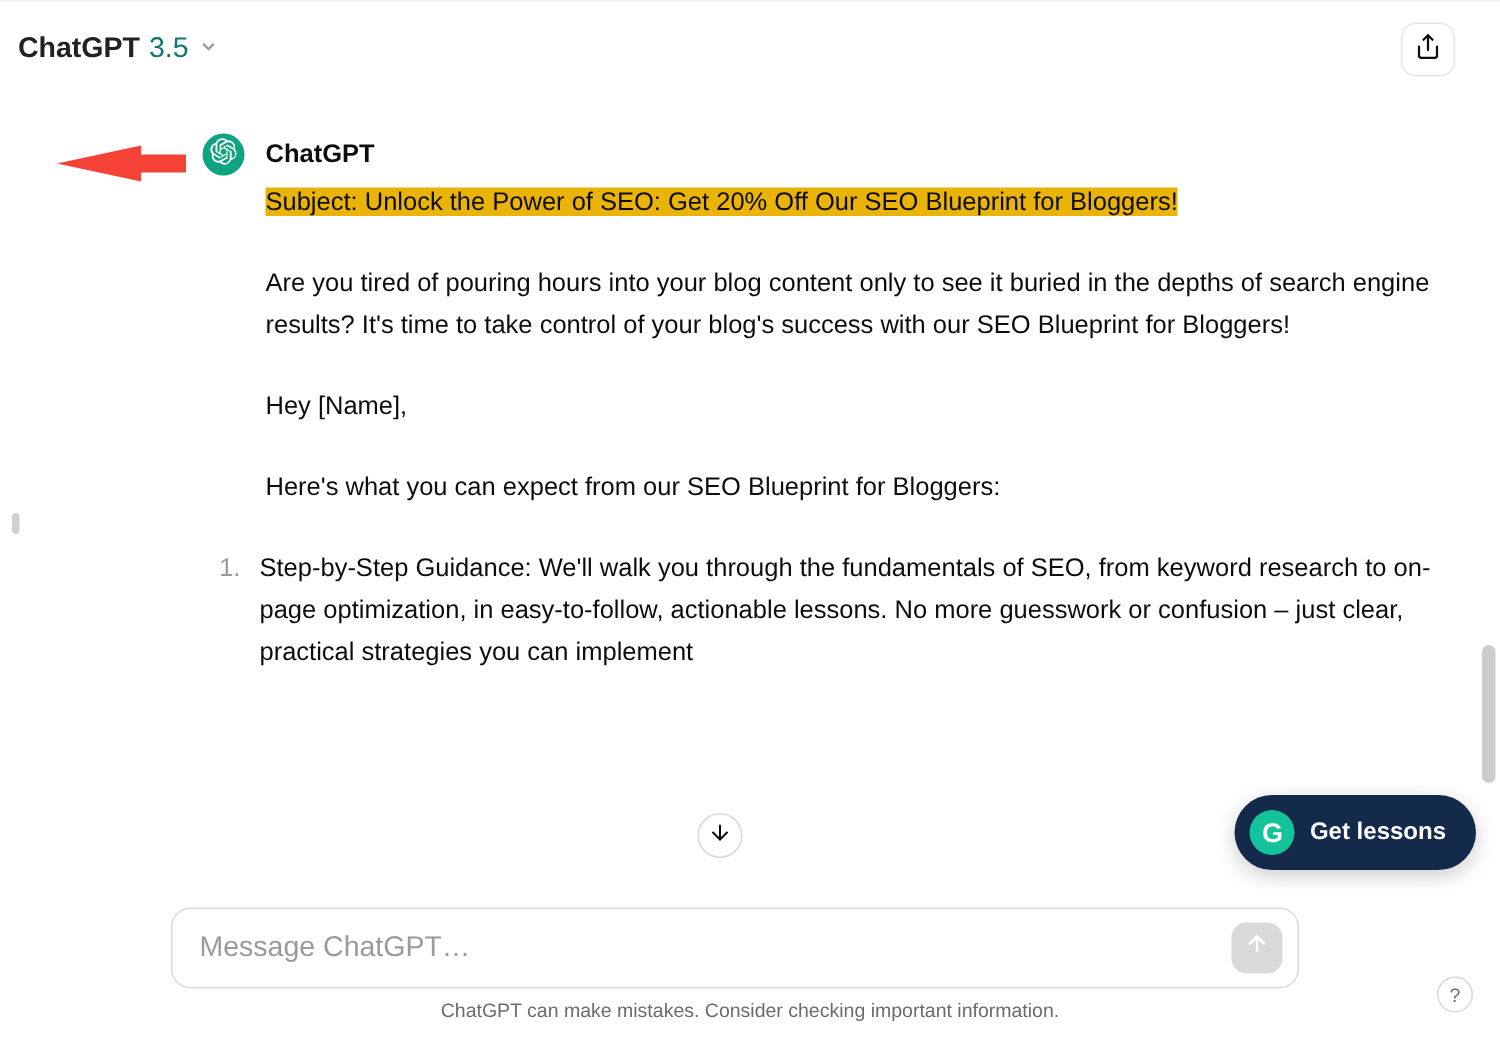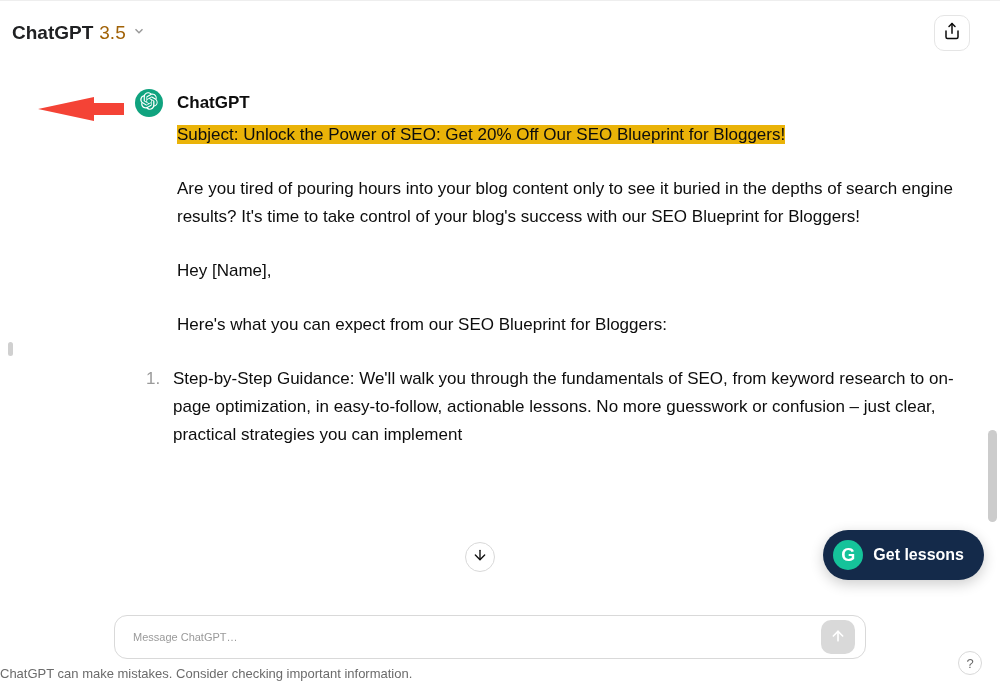--- a/index.html
+++ b/index.html
@@ -18,21 +18,21 @@
       padding: 14px 12px 14px 12px;
       border-top: 1px solid #eee;
     }
     .model-selector {
       display: flex;
       align-items: center;
       gap: 6px;
       cursor: pointer;
     }
     .model-name { font-weight: 600; font-size: 19px; color: #202123; }
-    .model-ver { font-size: 19px; color: #a16207; font-weight: 500; }
+    .model-ver { font-size: 19px; color: #0f766e; font-weight: 500; }
     .chev { color: #9a9a9a; }
     .share-btn {
       width: 36px; height: 36px;
       border: 1px solid #e5e5e5;
       border-radius: 10px;
       display: flex; align-items: center; justify-content: center;
       background: #fff;
       margin-right: 18px;
     }
     .content-wrap {
@@ -97,39 +97,39 @@
     .input-area {
       position: absolute;
       left: 114px;
       bottom: 32px;
       width: 752px;
     }
     .input-box {
       border: 1px solid #d9d9d9;
       border-radius: 13px;
       padding: 15px 54px 15px 18px;
-      font-size: 11px;
+      font-size: 19px;
       color: #9a9a9a;
       position: relative;
       background: #fff;
     }
     .send-btn {
       position: absolute;
       right: 10px; top: 50%;
       transform: translateY(-50%);
       width: 34px; height: 34px;
       border-radius: 10px;
       background: #d9d9d9;
       display: flex; align-items: center; justify-content: center;
     }
     .disclaimer {
       position: absolute;
       left: 0; bottom: 10px;
       width: 100%;
-      text-align: left;
+      text-align: center;
       font-size: 13px;
       color: #6b6b6b;
     }
     .help-btn {
       position: absolute;
       right: 18px; bottom: 16px;
       width: 24px; height: 24px;
       border: 1px solid #d9d9d9;
       border-radius: 50%;
       display: flex; align-items: center; justify-content: center;

